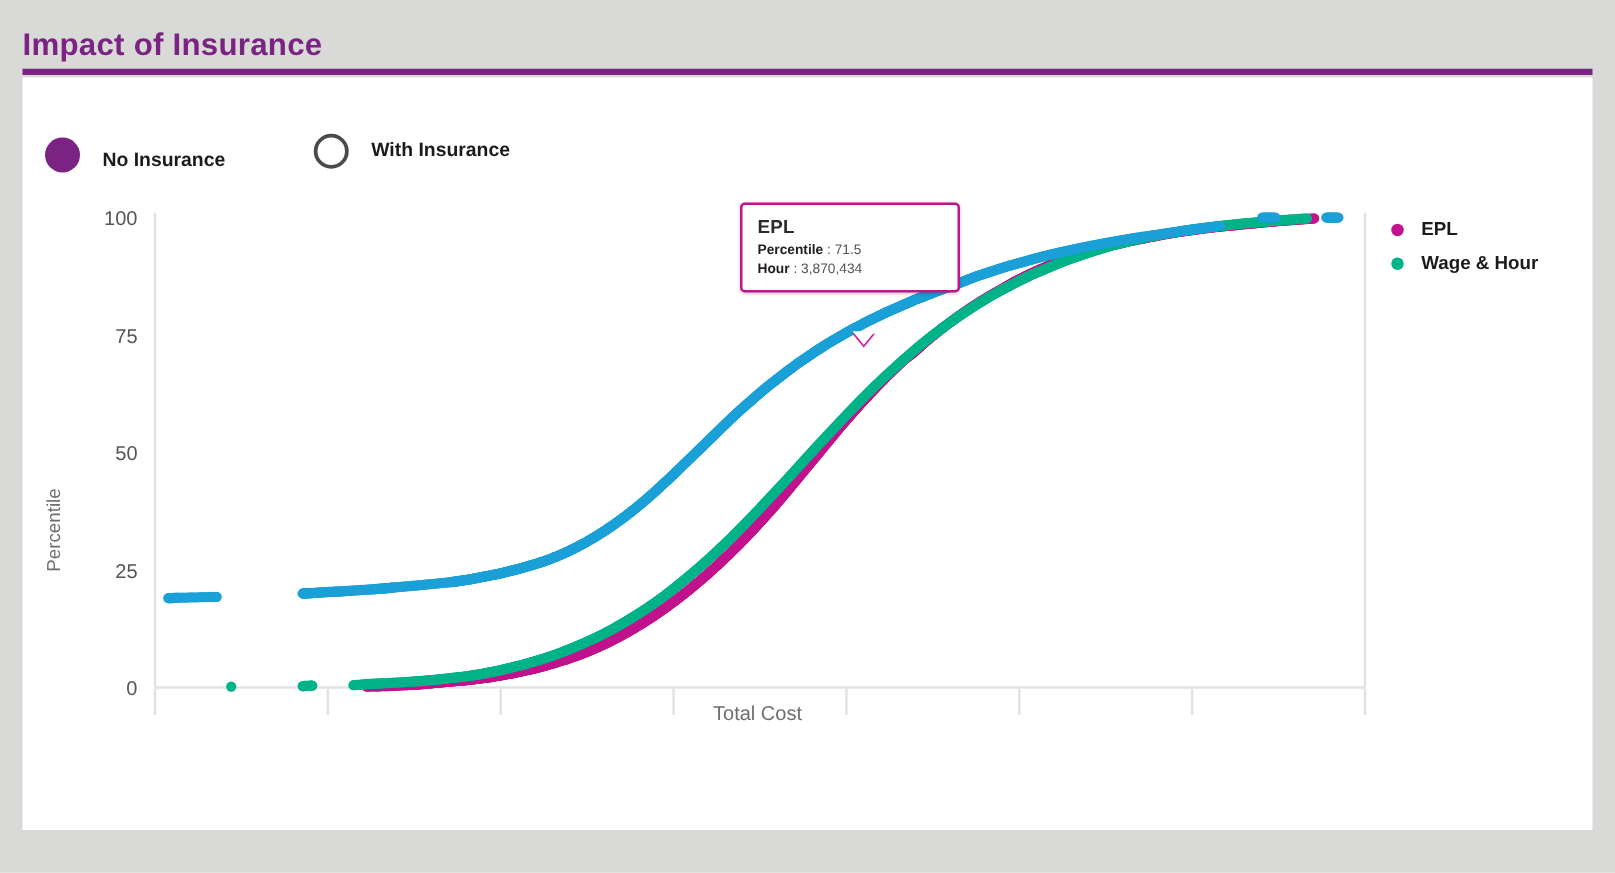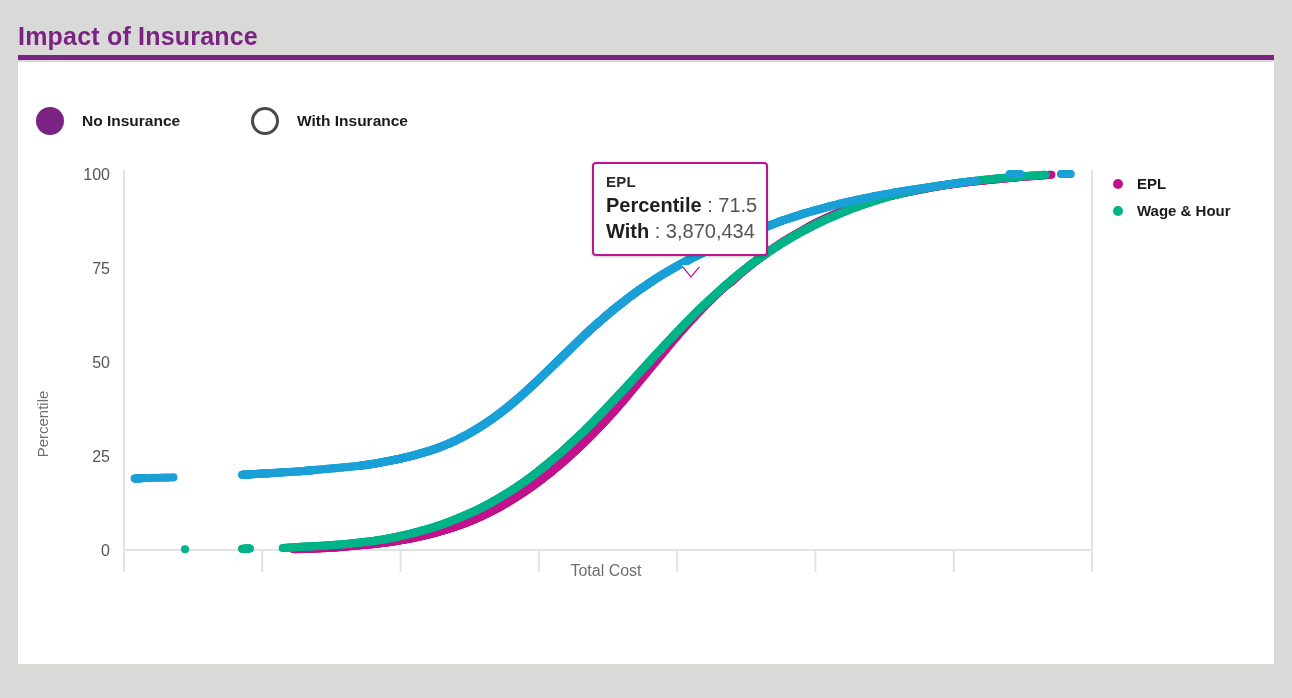--- a/index.html
+++ b/index.html
@@ -54,21 +54,21 @@
     height: 34px;
   }
   .radio-opt {
     position: absolute;
     top: 0;
     height: 34px;
     display: flex;
     align-items: center;
     cursor: pointer;
   }
-  #radio-no-insurance { left: 0px; }
+  #radio-no-insurance { left: 0px; align-items: flex-end; }
   #radio-with-insurance { left: 215px; justify-content: flex-end; }
   .radio-dot {
     width: 28px; height: 28px;
     border-radius: 50%;
     flex: 0 0 auto;
   }
   .radio-dot.on  { background: #7b2382; }
   .radio-dot.off { background: #ffffff; border: 3px solid #4a4a4a; }
   .radio-label {
     margin-left: 18px;
@@ -109,21 +109,21 @@
     z-index: 7;
   }
   .tt-title {
     font-size: 15px;
     font-weight: bold;
     color: #2b2b2b;
     margin-bottom: 4px;
     letter-spacing: .2px;
   }
   .tt-row {
-    font-size: 20px;
+    font-size: 11px;
     color: #555555;
     margin-top: 3px;
     white-space: nowrap;
   }
   .tt-row b { color: #1f1f1f; font-weight: bold; }
 
   
   #series-legend {
     position: absolute;
     left: 1095px; top: 108px;
@@ -3241,21 +3241,21 @@
     </div>
 
     <div id="tooltip" style="border-color: rgb(194, 18, 141);">
       <div class="tt-title">EPL</div>
       <div class="tt-row">
         <b>Percentile</b>
         <span>:</span>
         <span>71.5</span>
       </div>
       <div class="tt-row">
-        <b>With</b>
+        <b>Hour</b>
         <span>:</span>
         <span>3,870,434</span>
       </div>
       <div id="tooltip-arrow" style="filter: drop-shadow(rgb(194, 18, 141) 0px 2px 0px);"></div>
     </div>
 
     <div id="series-legend">
       <div class="leg-item">
         <span class="leg-swatch" style="background: rgb(194, 18, 141);"></span>
         <span class="leg-text">EPL</span>

